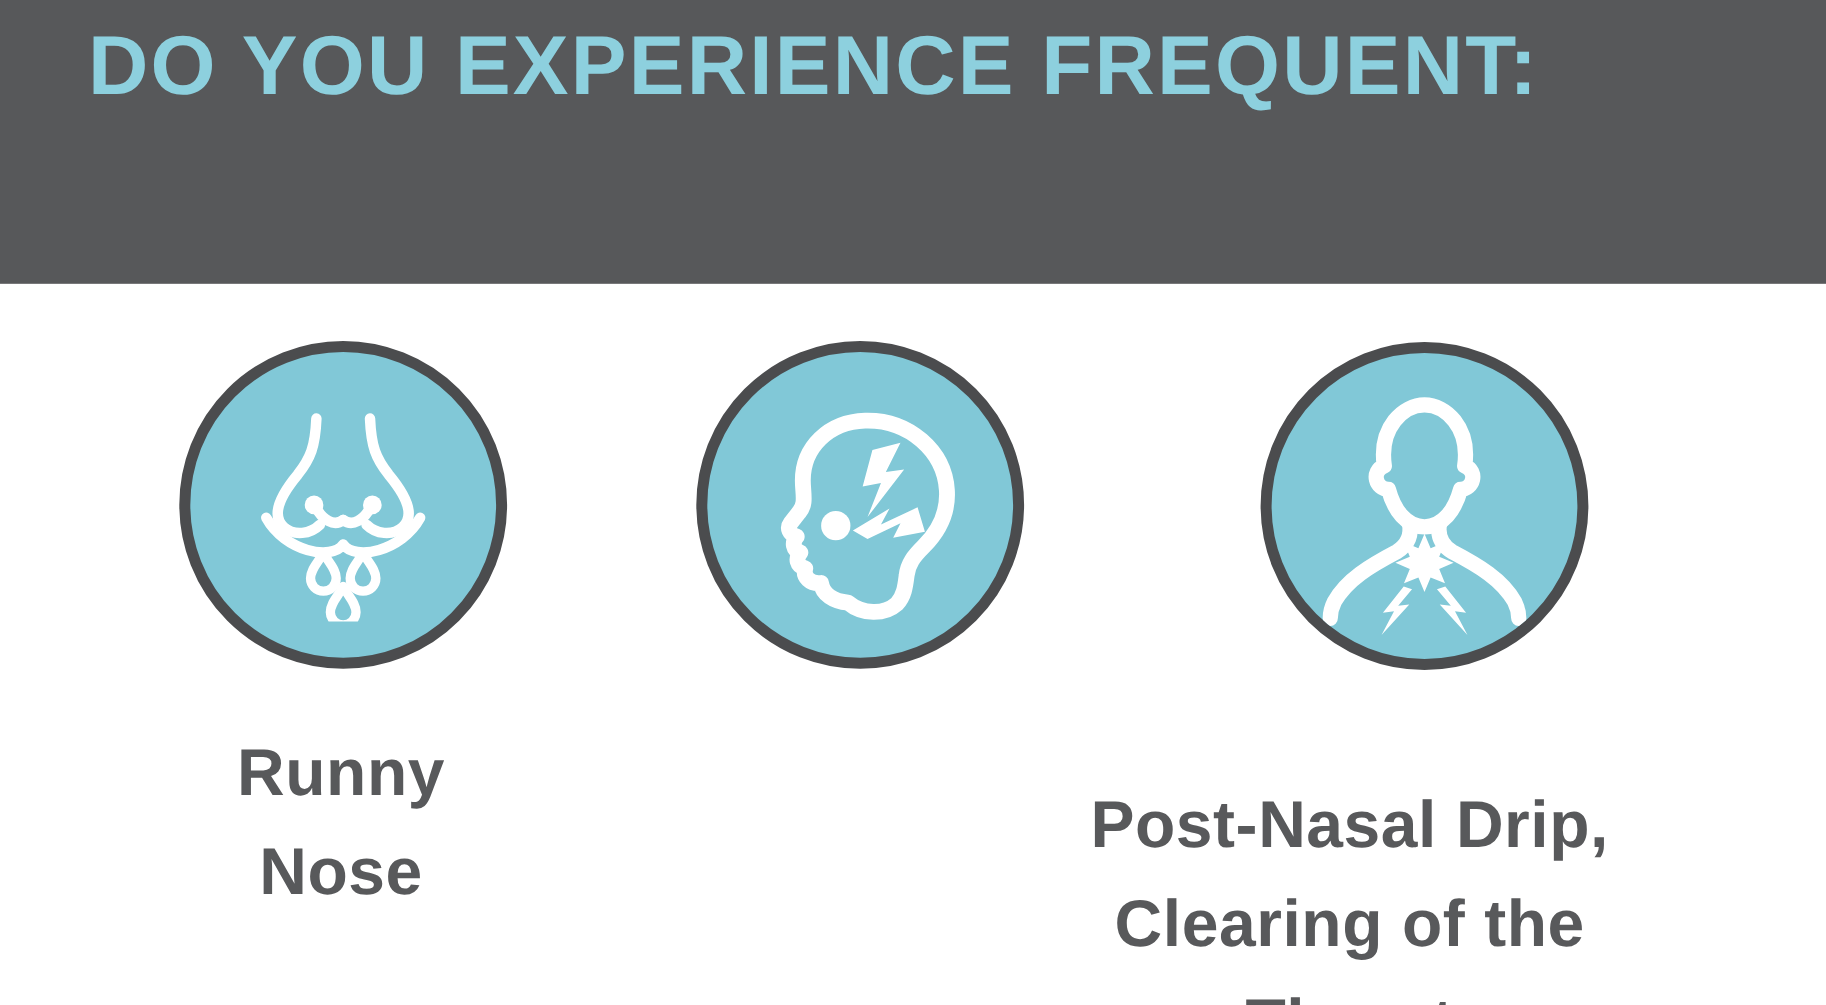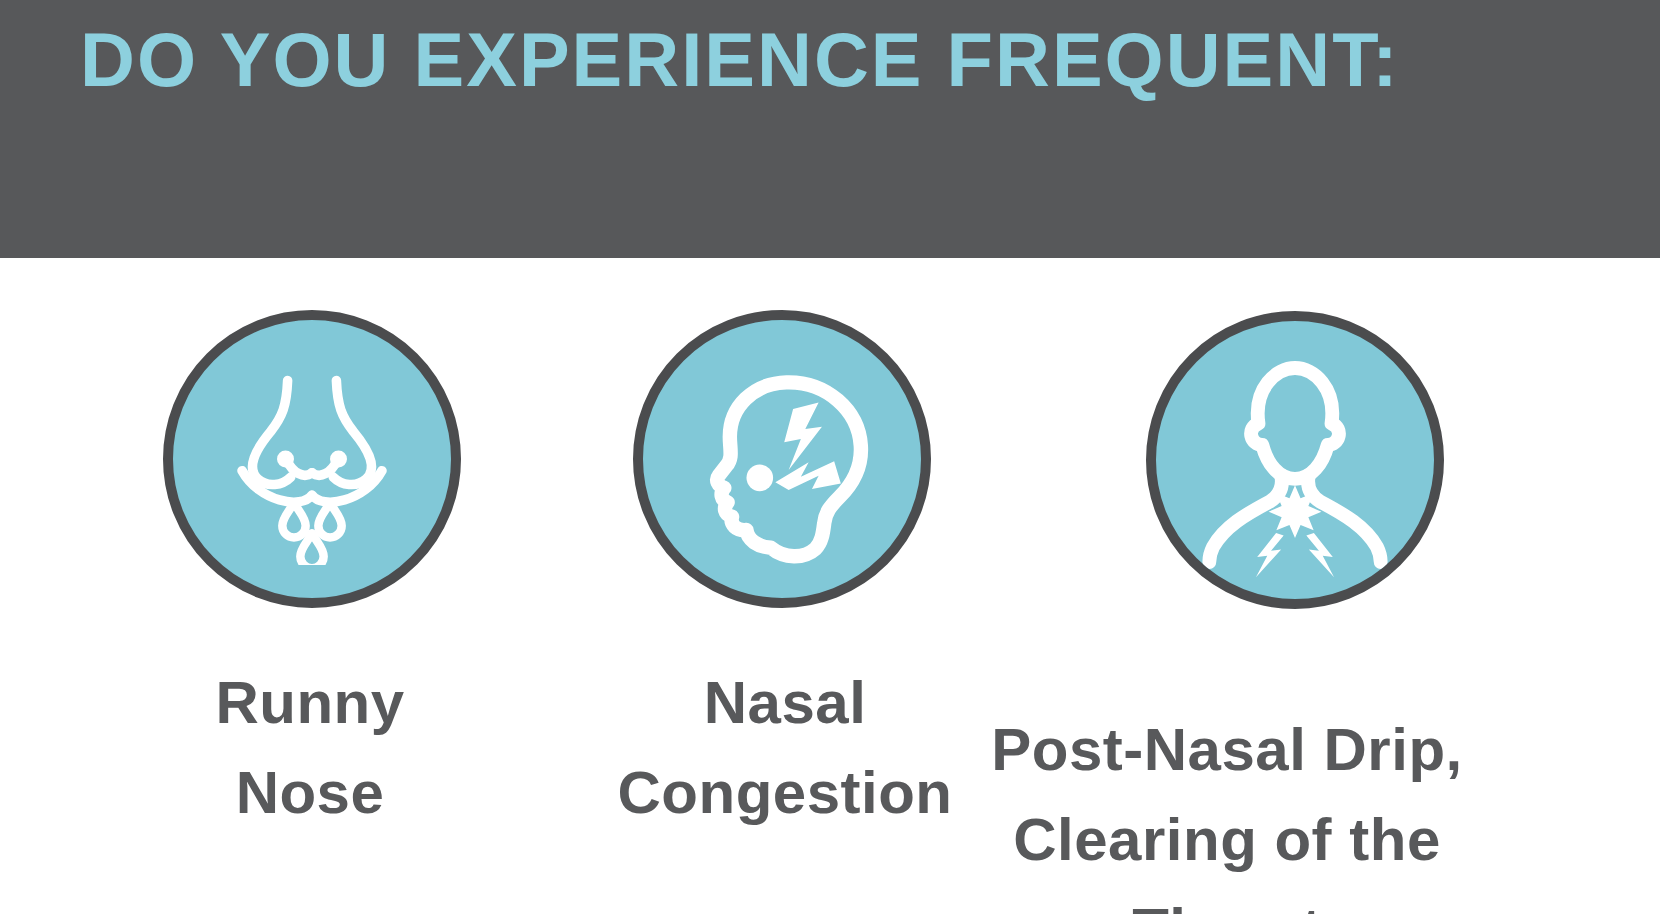--- a/index.html
+++ b/index.html
@@ -117,19 +117,17 @@
         <path d="M 111,112 C 109,121 112,128 120,133 C 139,143 156,153 165,169 C 167,173 168,177 168,181"></path>
       </g>
       <polygon class="fill-art" points="121,141 110.6,145.4 114.8,155.8 104.4,151.6 100,162 95.6,151.6 85.2,155.8 89.4,145.4 79,141 89.4,136.6 85.2,126.2 95.6,130.4 100,120 104.4,130.4 114.8,126.2 110.6,136.6"></polygon>
       <polygon class="fill-art" points="85,158 70,177 78,176 69,193 89,171 81,172 91,160"></polygon>
       <polygon class="fill-art" points="115,158 130,177 122,176 131,193 111,171 119,172 109,160"></polygon>
     </svg>
   </div>
 
   <div class="symptom-label" id="label-1">Runny
 Nose</div>
-  <div class="symptom-label" id="label-2">Nasal
-Congestion</div>
   <div class="symptom-label" id="label-3">Post-Nasal Drip,
 Clearing of the
 Throat</div>
 
 </div>
 
 </body></html>

